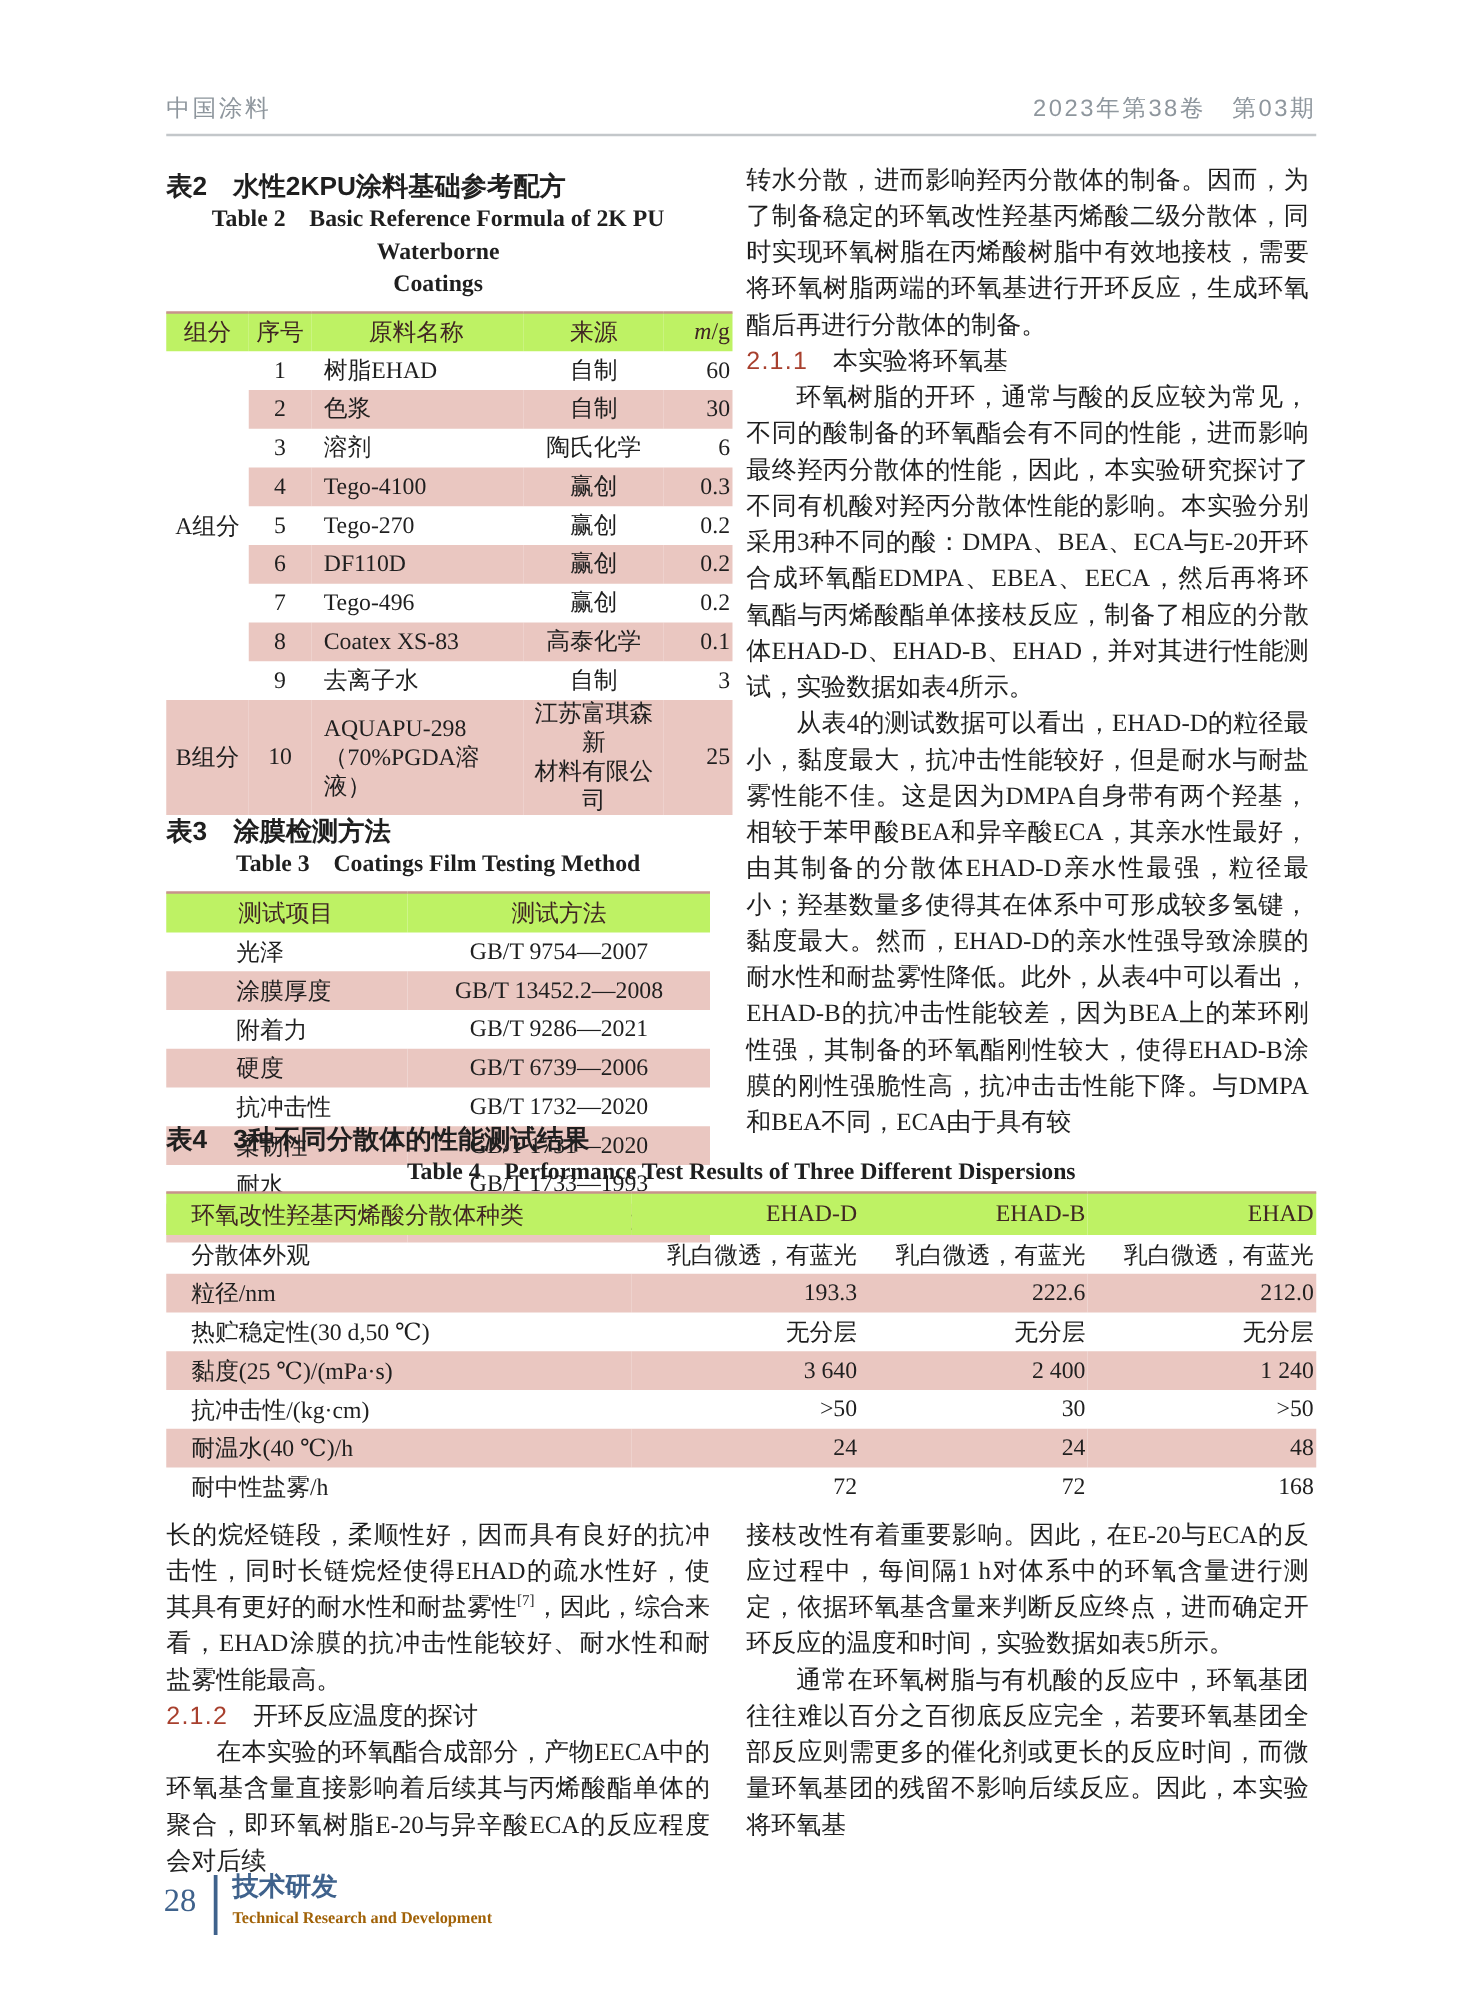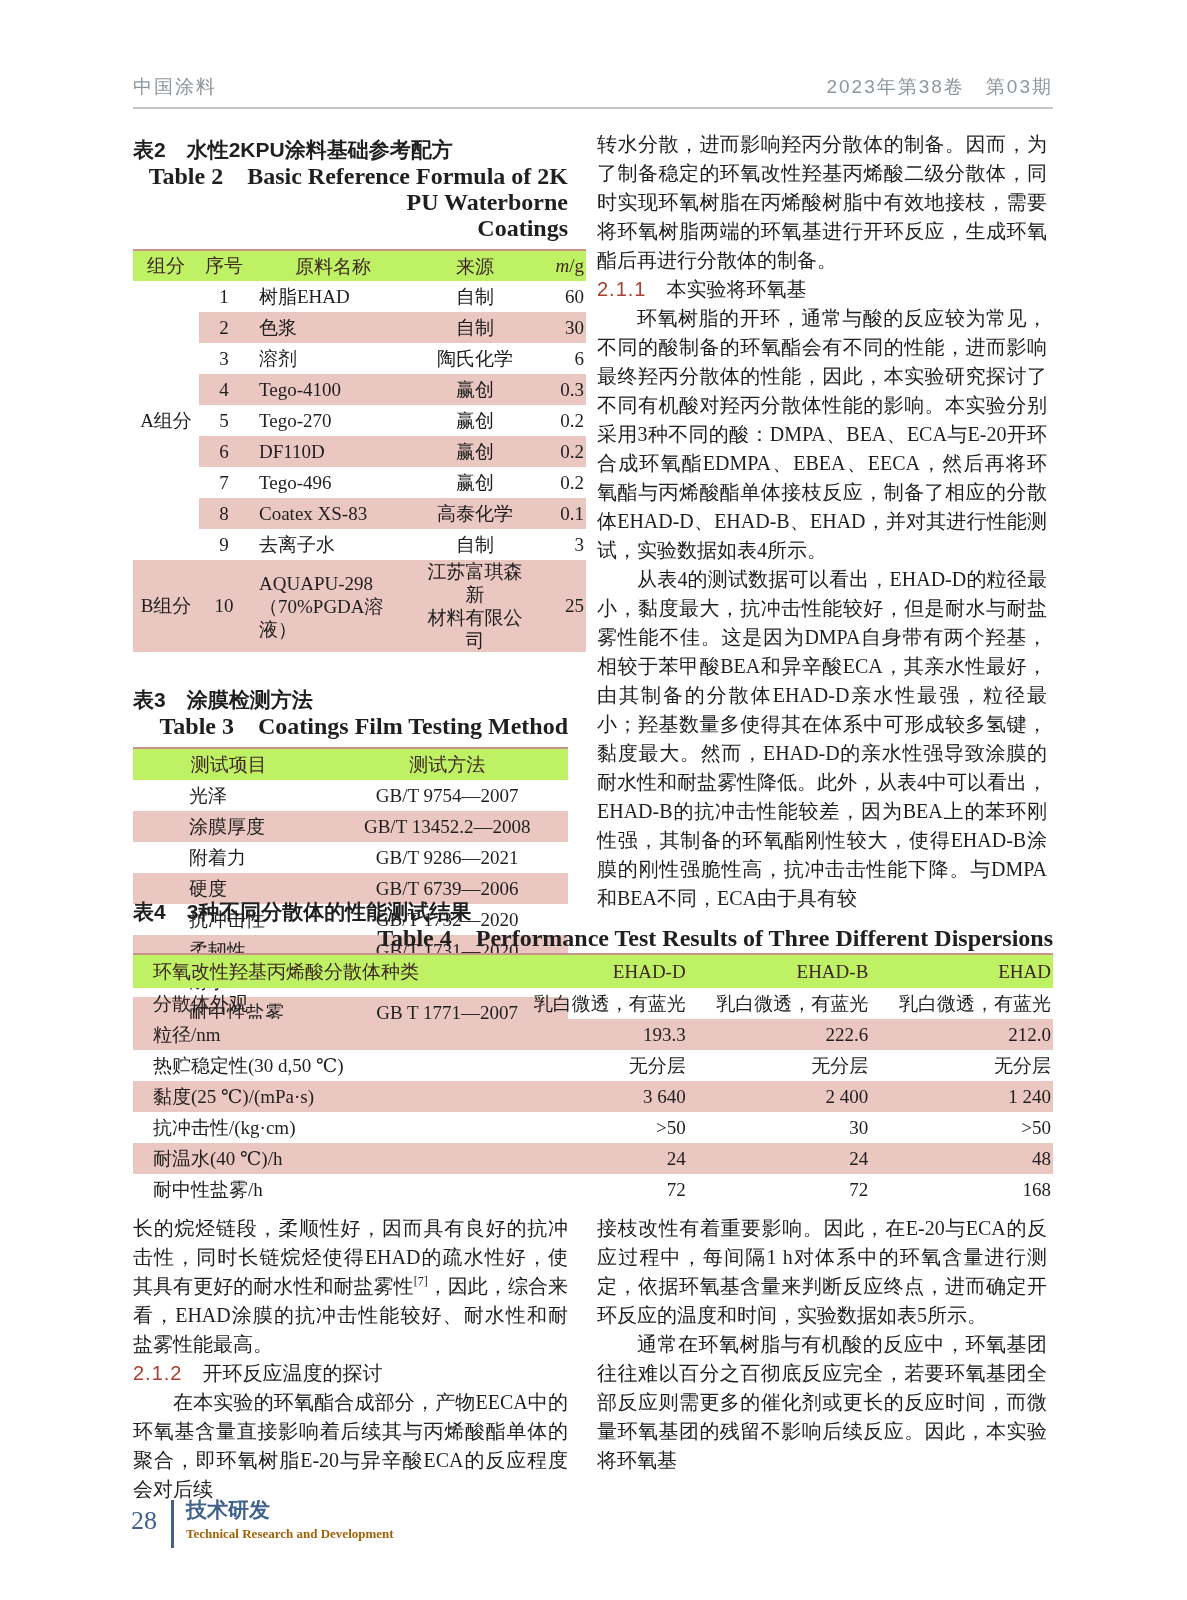--- a/index.html
+++ b/index.html
@@ -16,21 +16,21 @@
   
   .col-left-top{position:absolute;left:133px;top:136px;width:435px;}
   .col-right-top{position:absolute;left:597px;top:130px;width:450px;}
   .col-left-bottom{position:absolute;left:133px;top:1214px;width:435px;}
   .col-right-bottom{position:absolute;left:597px;top:1214px;width:450px;}
   .table4-block{position:absolute;left:133px;top:898px;width:920px;}
 
   
   .tbl-title-cn{font-family:"Liberation Sans","DejaVu Sans",sans-serif;
                 font-weight:bold;font-size:21px;text-align:left;line-height:27px;}
-  .tbl-title-en{font-weight:bold;font-size:24px;text-align:right;line-height:26px;}
+  .tbl-title-en{font-weight:bold;font-size:19px;text-align:center;line-height:26px;}
 
   
   table{border-collapse:collapse;table-layout:fixed;}
   td,th{padding:0 2px;font-weight:normal;}
   thead th{background:#bef264;color:#40settled2623;border-top:2px solid #c8938b;color:#402623;}
   .shade{background:#eac7c1;}
   .t2{width:435px;margin-top:8px;font-size:19px;}
   .t2 th{height:30px;}
   .t2 td{height:31px;}
   .t2 .gcell{width:62px;text-align:center;}
@@ -46,21 +46,21 @@
   .t3 .c-item{width:44%;text-align:left;padding-left:56px;}
   .t3 thead .c-item{text-align:center;padding-left:0;}
   .t3 .c-method{text-align:center;}
 
   .t4{width:920px;margin-top:2px;font-size:19px;}
   .t4 th{height:33px;}
   .t4 td{height:31px;}
   .t4 .c-label{width:350px;text-align:left;padding-left:20px;}
   .t4 .c-val{text-align:right;}
 
-  .t3-title-wrap{margin-top:34px;}
+  .t3-title-wrap{}
 
   
   .bodytext{font-size:20px;line-height:29px;text-align:justify;}
   .bodytext p{margin:0;}
   .indent{text-indent:2em;}
   sup{font-size:12px;line-height:0;}
   .sec-h{font-family:"Liberation Sans","DejaVu Sans",sans-serif;font-size:20px;line-height:29px;}
   .sec-num{color:#a8402e;margin-right:20px;letter-spacing:1px;}
 
   

